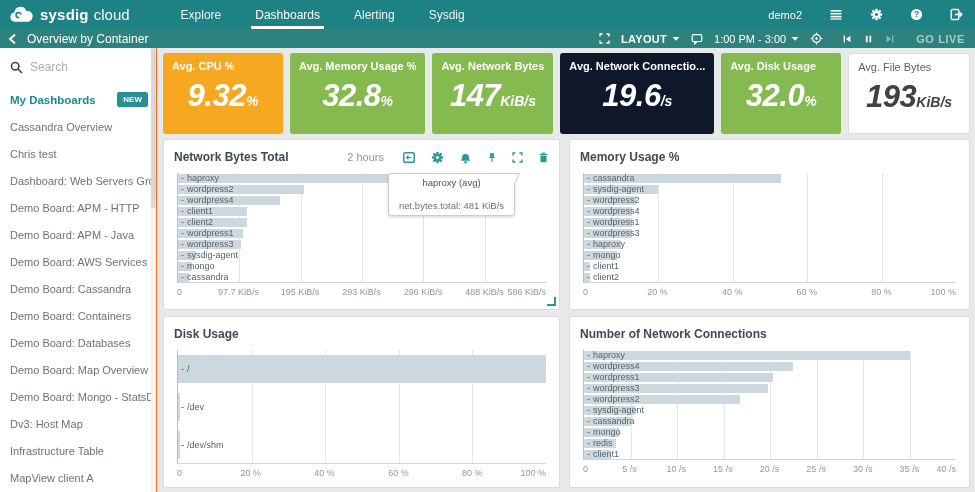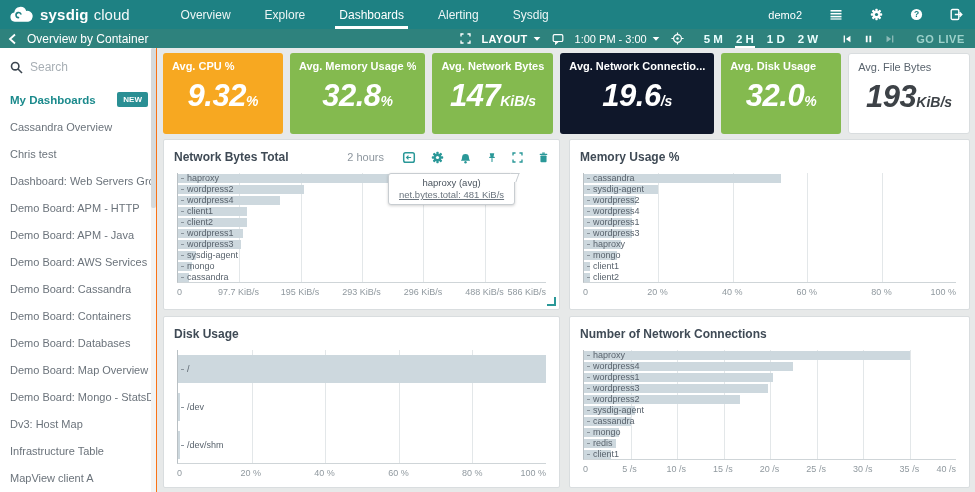--- a/index.html
+++ b/index.html
@@ -76,40 +76,39 @@
   .plot { position:relative; border-left:1px solid #b9c0c4; border-bottom:1px solid #cfd5d8; margin:0 3px; overflow:hidden; }
   .gl { position:absolute; top:0; bottom:0; width:1px; background:#e3e7e9; }
   .crow { position:absolute; left:0; right:0; }
   .bar { position:absolute; left:0; background:#cdd8de; }
   .rlabel { position:relative; font-size:9px; color:#59636d; padding-left:3px; white-space:nowrap; z-index:1; }
   .rlabel::before { content:""; display:inline-block; width:3px; height:1px; background:#8a949c; margin-right:3px; vertical-align:middle; }
   .axis { position:relative; height:13px; margin:3px 3px 0; }
   .axis span { position:absolute; top:1px; font-size:9px; color:#90999f; white-space:nowrap; }
   .tooltip { position:absolute; left:214px; top:0px; background:#fff; border:1px solid #c8cdd1; border-radius:3px; padding:3px 10px 4px; box-shadow:0 1px 3px rgba(0,0,0,.18); text-align:center; z-index:5; }
   .tooltip .tt1 { font-size:9.5px; color:#4a545e; }
-  .tooltip .tt2 { font-size:9.5px; color:#6a747e; margin-top:1px; white-space:nowrap;text-decoration:underline; }
+  .tooltip .tt2 { font-size:9.5px; color:#6a747e; margin-top:12px; white-space:nowrap; }
   .tooltip::after { content:""; position:absolute; right:-4px; top:-1px; width:8px; height:8px; background:#fff; border-right:1px solid #c8cdd1; border-top:1px solid #c8cdd1; transform:skewX(-20deg); }
   .resize { position:absolute; right:3px; bottom:3px; width:9px; height:9px; border-right:2px solid #2a9898; border-bottom:2px solid #2a9898; cursor:nwse-resize; }
 </style>
 </head>
 <body>
 
 <header class="topnav">
   <div class="brand">
     <span class="ic logo">
         <svg width="27" height="18" viewBox="0 0 36 24">
           <path d="M9 21 a6.2 6.2 0 0 1-.6-12.3 A8.2 8.2 0 0 1 24.3 6.6 A6.6 6.6 0 0 1 27 21 z" fill="#fff"></path>
           <path d="M14 15.5 a3.4 3.4 0 1 1 3.2-4.8" stroke="#1e8183" stroke-width="2.1" fill="none" stroke-linecap="round"></path>
         </svg>
       </span>
     <b>sysdig</b>
     <span class="light">cloud</span>
   </div>
   <nav class="menu">
-      <span class="mi">Overview</span>
       <span class="mi">Explore</span>
       <span class="mi active">Dashboards</span>
       <span class="mi">Alerting</span>
       <span class="mi">Sysdig</span>
     </nav>
   <div class="top-right">
     <span class="username">demo2</span>
     <span class="ic">
         <svg width="14" height="13" viewBox="0 0 13 13" fill="currentColor">
           <rect x="1" y="2" width="11" height="1.6"></rect>
@@ -179,26 +178,20 @@
             <path d="M0.8 1 l4.2 4.6 4.2-4.6 z"></path>
           </svg>
         </span>
     </span>
     <span class="ic">
         <svg width="13" height="13" viewBox="0 0 13 13" stroke="currentColor" fill="none" stroke-width="1.2">
           <circle cx="6.5" cy="6.5" r="3.9"></circle>
           <circle cx="6.5" cy="6.5" r="1.2" fill="currentColor" stroke="none"></circle>
           <path d="M6.5 0.4 v2 M6.5 10.6 v2 M0.4 6.5 h2 M10.6 6.5 h2"></path>
         </svg>
-      </span>
-    <span class="trange">
-        <span class="tr">5 M</span>
-        <span class="tr active">2 H</span>
-        <span class="tr">1 D</span>
-        <span class="tr">2 W</span>
       </span>
     <span class="playback">
       <span class="ic">
           <svg width="10" height="10" viewBox="0 0 13 13">
             <path d="M3 2 v9" stroke="currentColor" stroke-width="1.7"></path>
             <path d="M11 2.2 L5 6.5 l6 4.3 z" fill="currentColor"></path>
           </svg>
         </span>
       <span class="ic">
           <svg width="9" height="10" viewBox="0 0 13 13" fill="currentColor">

